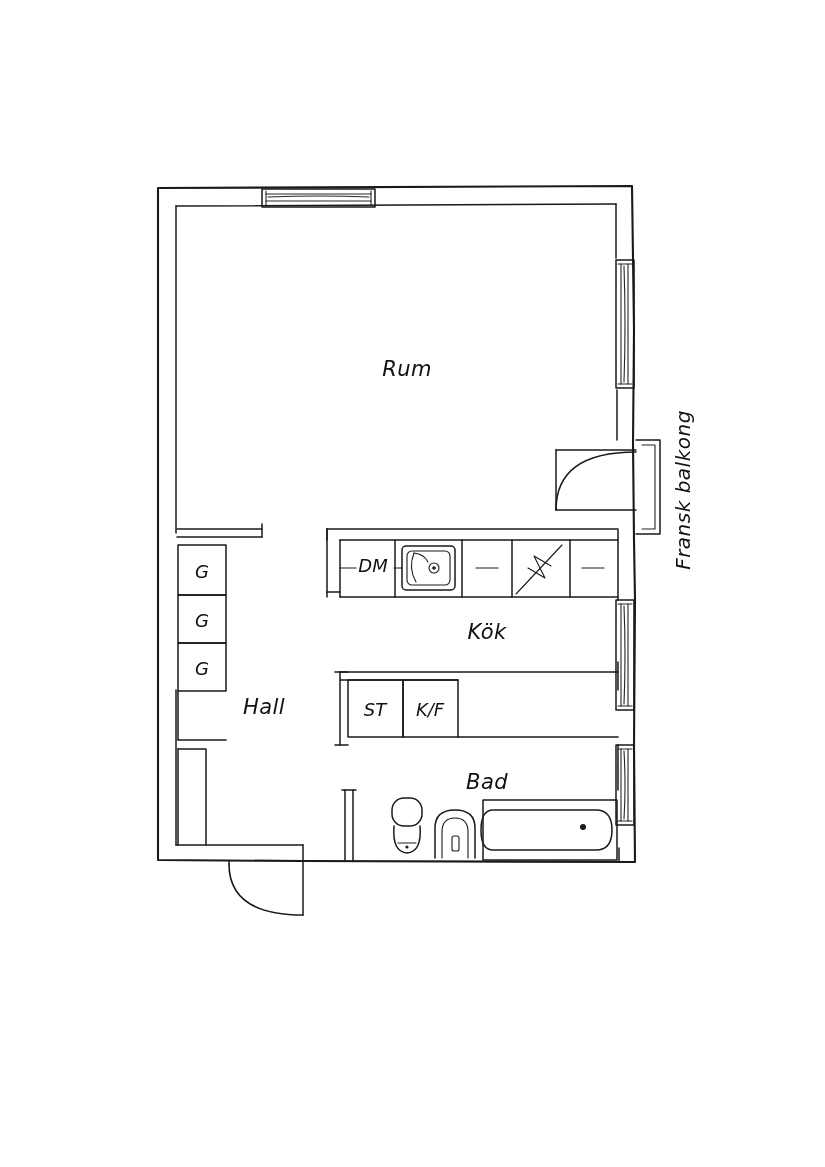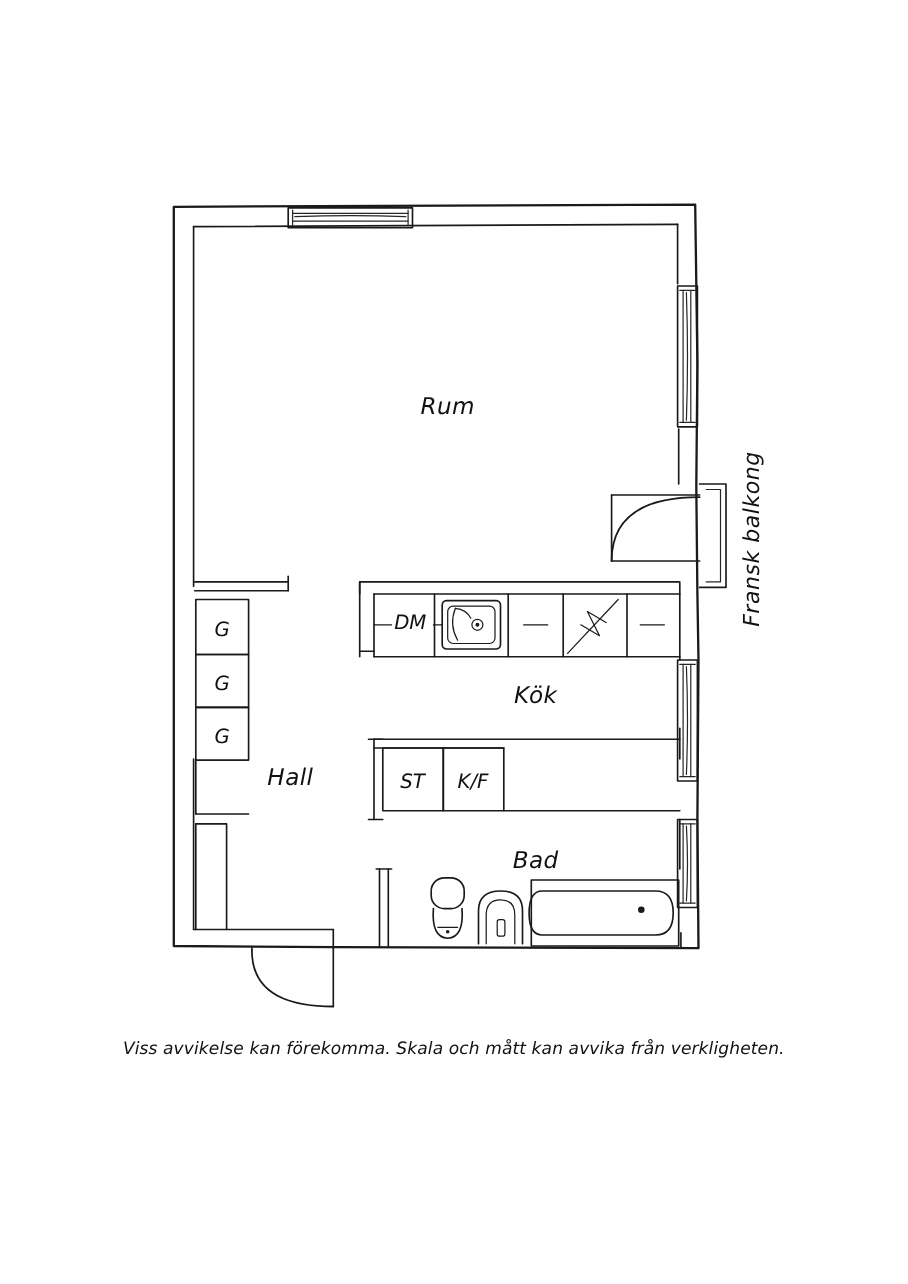--- a/index.html
+++ b/index.html
@@ -284,15 +284,14 @@
     <text class="unit-label" x="202" y="578" text-anchor="middle">G</text>
     <text class="unit-label" x="202" y="627" text-anchor="middle">G</text>
     <text class="unit-label" x="202" y="675" text-anchor="middle">G</text>
     <text class="unit-label" x="375" y="716" text-anchor="middle">ST</text>
     <text class="unit-label" x="430" y="716" text-anchor="middle">K/F</text>
 
     <text class="balcony-label" x="690" y="490" text-anchor="middle" transform="rotate(-90 690 490)">Fransk balkong</text>
 
   </svg>
 
-  <div class="caption-text">Viss avvikelse kan förekomma. Skala och mått kan avvika från verkligheten.</div>
 
 </div>
 
 </body></html>

